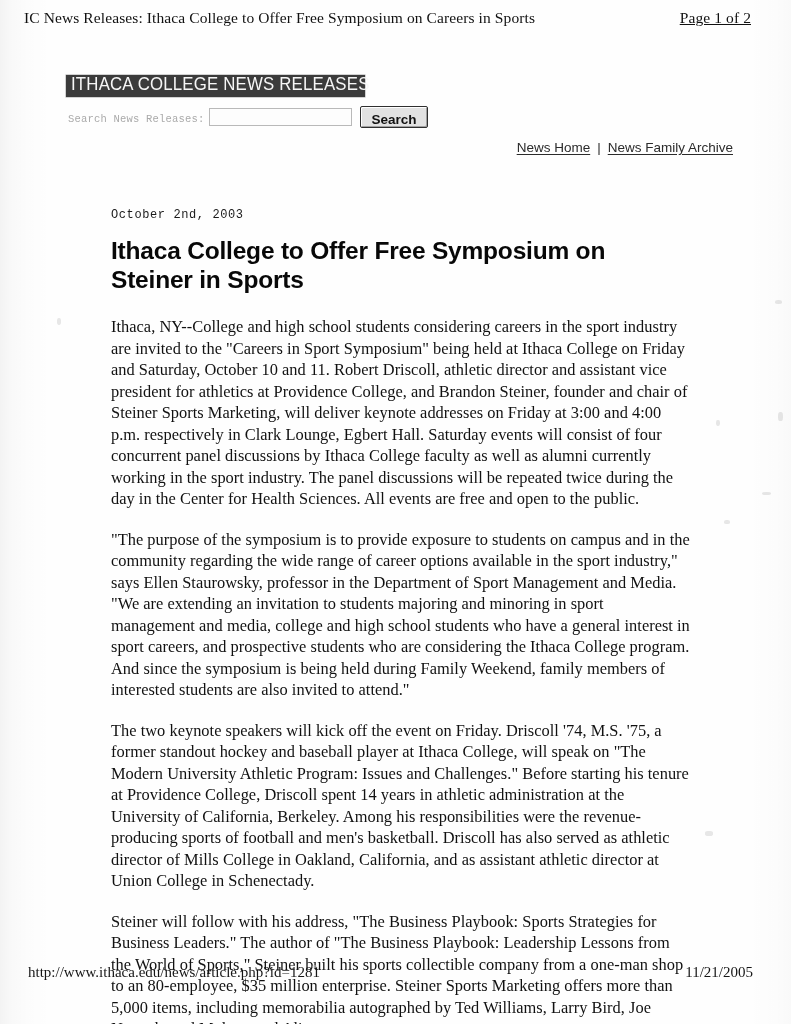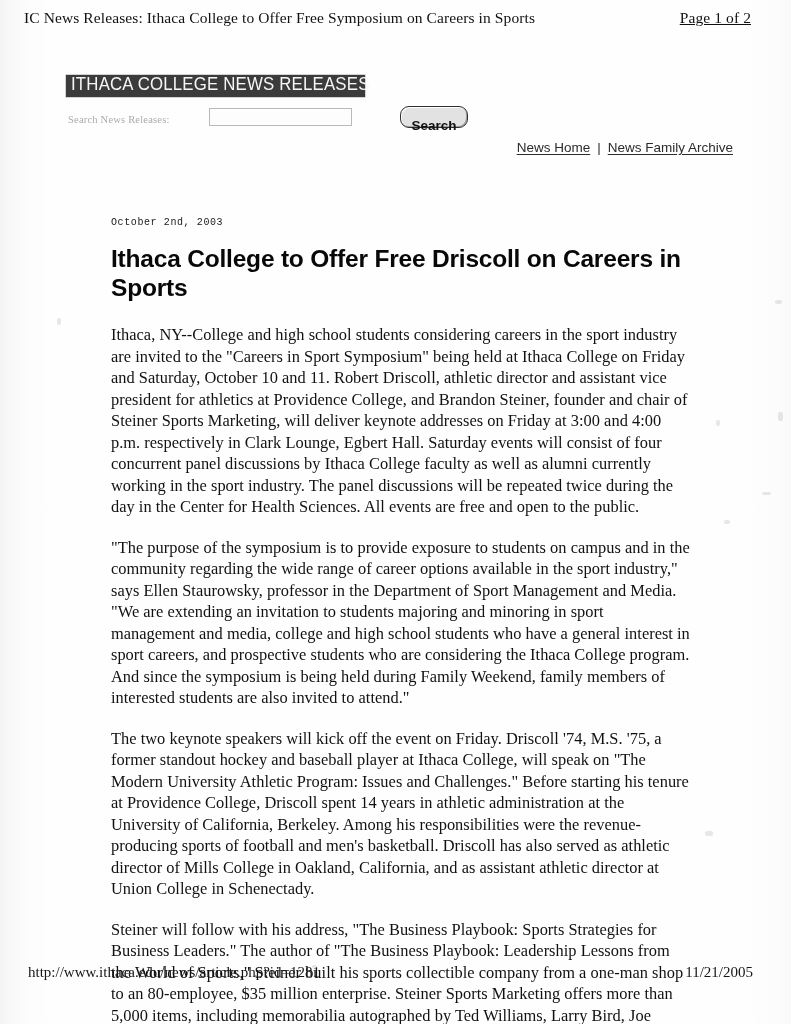--- a/index.html
+++ b/index.html
@@ -78,21 +78,21 @@
     left: 68px;
     top: 108px;
     width: 680px;
     height: 24px;
   }
   .search-label {
     position: absolute;
     left: 0;
     top: 5px;
     width: 140px;
-    font-family: Liberation Serif, serif;
+    font-family: Liberation Mono, monospace;
     font-size: 10.5px;
     line-height: 13px;
     color: #9b9b9b;
     filter: blur(0.45px);
     opacity: 0.85;
     white-space: nowrap;
     letter-spacing: 0.2px;
   }
   .search-input {
     position: absolute;
@@ -110,30 +110,29 @@
   }
   .search-button {
     position: absolute;
     left: 292px;
     top: -2px;
     width: 68px;
     height: 22px;
     box-sizing: border-box;
     background: #e2e2e2;
     border: 1px solid #2f2f2f;
-    border-radius: 9px;
+    border-radius: 2px;
     box-shadow: inset 1px 1px 0 #ffffff, inset -1px -1px 0 #a0a0a0;
     font-family: "Liberation Sans", "DejaVu Sans", sans-serif;
     font-size: 13.5px;
     font-weight: 700;
     color: #111;
     cursor: pointer;
     line-height: 18px;
-    padding: 10px;
-    margin-left: 40px;
+    padding: 4px;
   }
   .search-hint {
     position: absolute;
     left: 372px;
     top: 3px;
     font-family: "Liberation Sans", "DejaVu Sans", sans-serif;
     font-size: 10.5px;
     line-height: 14px;
     color: #3a3a3a;
     white-space: nowrap;
@@ -162,25 +161,25 @@
 
   
   .article {
     position: absolute;
     left: 111px;
     top: 198px;
     width: 580px;
   }
   .article-date {
     font-family: "Liberation Mono", "DejaVu Sans Mono", monospace;
-    font-size: 10px;
+    font-size: 12px;
     line-height: 18px;
     letter-spacing: 0.6px;
     color: #1a1a1a;
-    margin: 16px 0 12px 0;
+    margin: 8px 0 12px 0;
   }
   .article-title {
     font-family: "Liberation Sans", "DejaVu Sans", sans-serif;
     font-size: 24.5px;
     font-weight: 700;
     line-height: 29px;
     letter-spacing: -0.2px;
     color: #080808;
     margin: 0 0 22px 0;
     max-width: 578px;
@@ -246,21 +245,21 @@
     <input class="search-input" type="text" placeholder="" style="">
     <button class="search-button">Search</button>
   </div>
 
   <div class="navlinks">
     <a href="#">News Home</a><span class="sep">|</span><a href="#">News Family Archive</a>
   </div>
 
   <div class="article">
     <div class="article-date">October 2nd, 2003</div>
-    <h1 class="article-title">Ithaca College to Offer Free Driscoll on Careers in Sports</h1>
+    <h1 class="article-title">Ithaca College to Offer Free Symposium on Steiner in Sports</h1>
     <div class="article-body">
       <p>Ithaca, NY--College and high school students considering careers in the sport industry are invited to the "Careers in Sport Symposium" being held at Ithaca College on Friday and Saturday, October 10 and 11. Robert Driscoll, athletic director and assistant vice president for athletics at Providence College, and Brandon Steiner, founder and chair of Steiner Sports Marketing, will deliver keynote addresses on Friday at 3:00 and 4:00 p.m. respectively in Clark Lounge, Egbert Hall. Saturday events will consist of four concurrent panel discussions by Ithaca College faculty as well as alumni currently working in the sport industry. The panel discussions will be repeated twice during the day in the Center for Health Sciences. All events are free and open to the public.</p>
       <p>"The purpose of the symposium is to provide exposure to students on campus and in the community regarding the wide range of career options available in the sport industry," says Ellen Staurowsky, professor in the Department of Sport Management and Media. "We are extending an invitation to students majoring and minoring in sport management and media, college and high school students who have a general interest in sport careers, and prospective students who are considering the Ithaca College program. And since the symposium is being held during Family Weekend, family members of interested students are also invited to attend."</p>
       <p>The two keynote speakers will kick off the event on Friday. Driscoll '74, M.S. '75, a former standout hockey and baseball player at Ithaca College, will speak on "The Modern University Athletic Program: Issues and Challenges." Before starting his tenure at Providence College, Driscoll spent 14 years in athletic administration at the University of California, Berkeley. Among his responsibilities were the revenue-producing sports of football and men's basketball. Driscoll has also served as athletic director of Mills College in Oakland, California, and as assistant athletic director at Union College in Schenectady.</p>
       <p>Steiner will follow with his address, "The Business Playbook: Sports Strategies for Business Leaders." The author of "The Business Playbook: Leadership Lessons from the World of Sports," Steiner built his sports collectible company from a one-man shop to an 80-employee, $35 million enterprise. Steiner Sports Marketing offers more than 5,000 items, including memorabilia autographed by Ted Williams, Larry Bird, Joe Namath, and Muhammad Ali.</p>
 
     </div>
   </div>
 
   <div class="print-footer">

